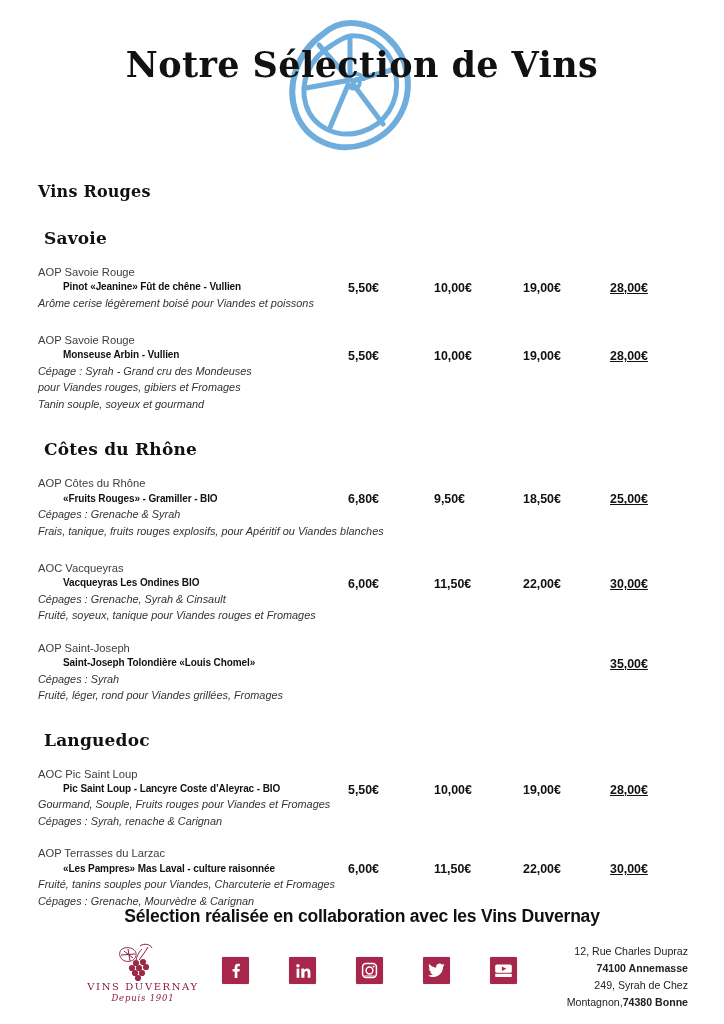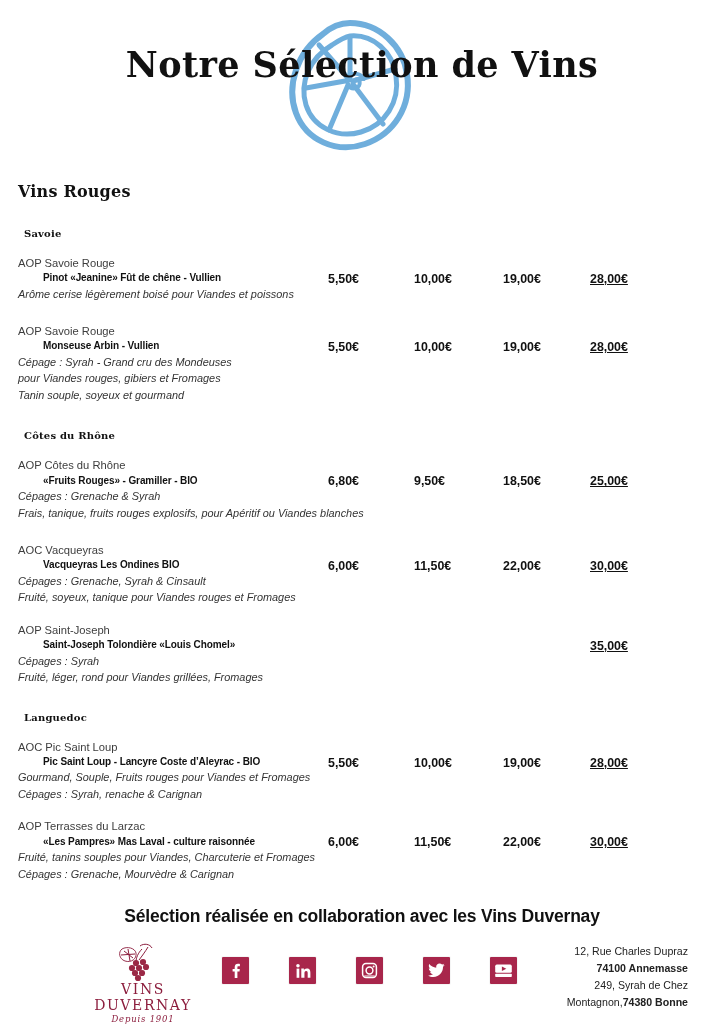--- a/index.html
+++ b/index.html
@@ -42,36 +42,36 @@
     font-weight: bold;
     font-size: 35px;
     letter-spacing: 0.4px;
     color: #111111;
     white-space: nowrap;
   }
 
   
   .sheet {
     position: relative;
-    padding: 0 34px 0 18px;
+    padding: 0 34px 0 38px;
   }
 
   .cat-title {
     font-family: "DejaVu Serif", "Liberation Serif", serif;
     font-weight: bold;
     font-size: 16px;
     color: #111111;
     margin: 14px 0 0 0;
     letter-spacing: 0.2px;
   }
 
   .region-title {
     font-family: "DejaVu Serif", "Liberation Serif", serif;
     font-weight: bold;
-    font-size: 10px;
+    font-size: 17px;
     color: #111111;
     margin: 27px 0 0 6px;
     letter-spacing: 0.2px;
   }
   .region-title.tight { margin-top: 26px; }
 
   .wine {
     position: relative;
     margin-top: 17px;
   }
@@ -150,21 +150,21 @@
     position: absolute;
     left: 78px;
     top: 2px;
     width: 130px;
     text-align: center;
     color: #8c1d3d;
   }
   .grapes { width: 130px; height: 42px; display: block; }
   .brand-name {
     font-family: "DejaVu Serif", "Liberation Serif", serif;
-    font-size: 14px;
+    font-size: 10px;
     letter-spacing: 1.6px;
     color: #8c1d3d;
     margin-top: -2px;
   }
   .brand-sub {
     font-family: "DejaVu Serif", "Liberation Serif", serif;
     font-style: italic;
     font-size: 8.5px;
     letter-spacing: 0.8px;
     color: #8c1d3d;

